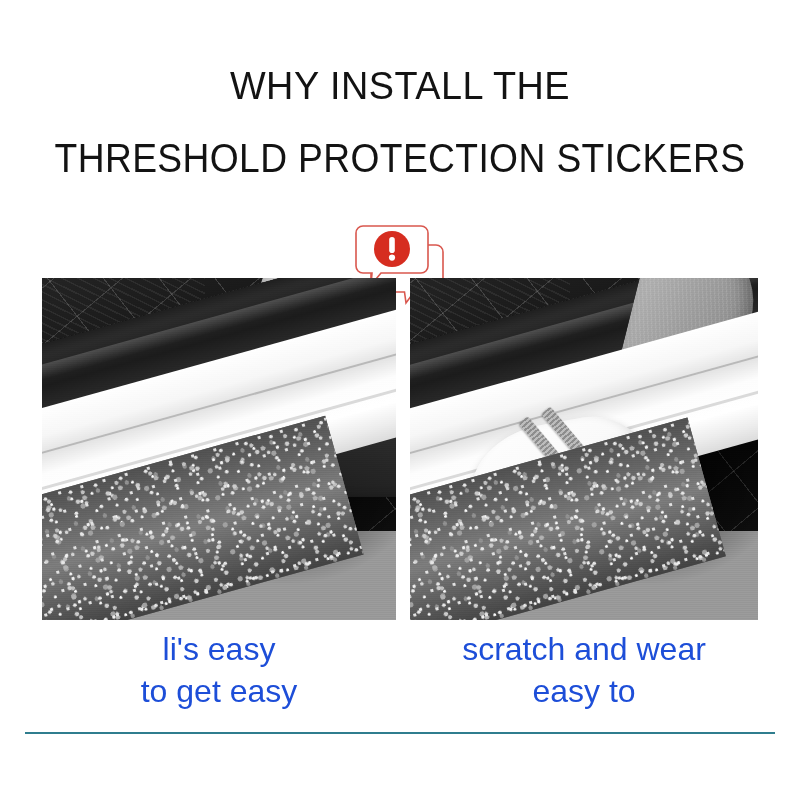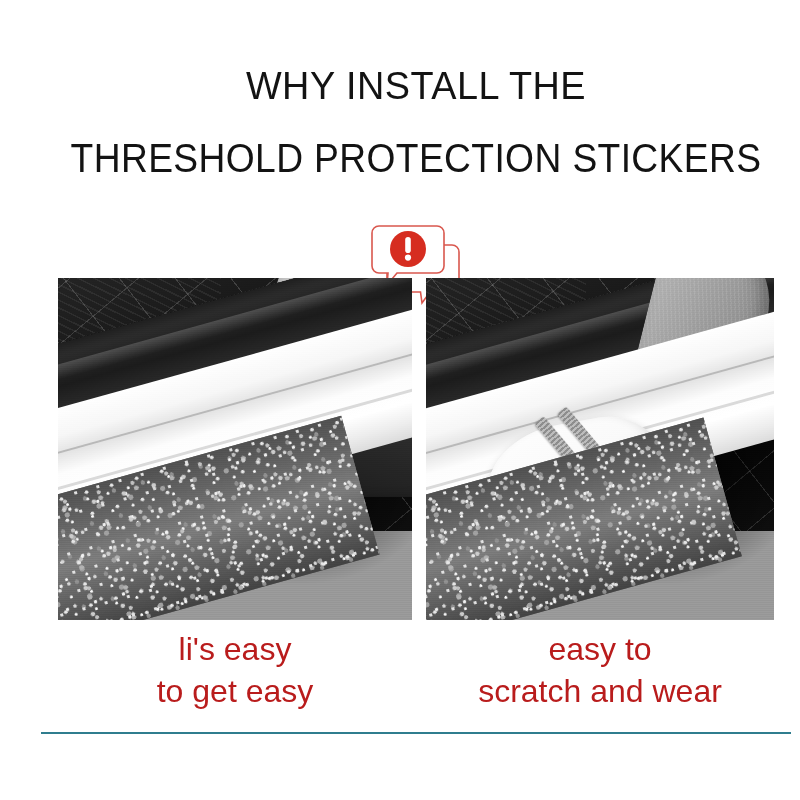--- a/index.html
+++ b/index.html
@@ -13,21 +13,20 @@
     position: relative;
     overflow: hidden;
     font-family: "Liberation Sans", sans-serif;
     -webkit-font-smoothing: antialiased;
   }
 
   .page {
     position: absolute;
     inset: 0;
     background: #ffffff;
-    margin-left: 16px;
   }
 
   
   .heading {
     position: absolute;
     top: 50px;
     left: 0;
     width: 800px;
     text-align: center;
     color: #141414;
@@ -327,21 +326,21 @@
     position: absolute;
     left: 42px;
     top: 628px;
     width: 716px;
     height: 96px;
   }
   .caption {
     position: absolute;
     top: 0;
     text-align: center;
-    color: #b91c1c;
+    color: #1d4ed8;
     font-size: 32px;
     line-height: 42px;
     font-weight: 400;
   }
   .caption-left  { left: 0;   width: 354px; }
   .caption-right { left: 368px; width: 348px; }
   .caption span { display: block; white-space: nowrap; }
 
   
   .divider {
@@ -436,20 +435,20 @@
     </div>
 
   </div>
 
   <div class="captions">
     <div class="caption caption-left">
       <span>li's easy</span>
       <span>to get easy</span>
     </div>
     <div class="caption caption-right">
+      <span>scratch and wear</span>
       <span>easy to</span>
-      <span>scratch and wear</span>
     </div>
   </div>
 
   <div class="divider"></div>
 
 </div>
 
 </body></html>

